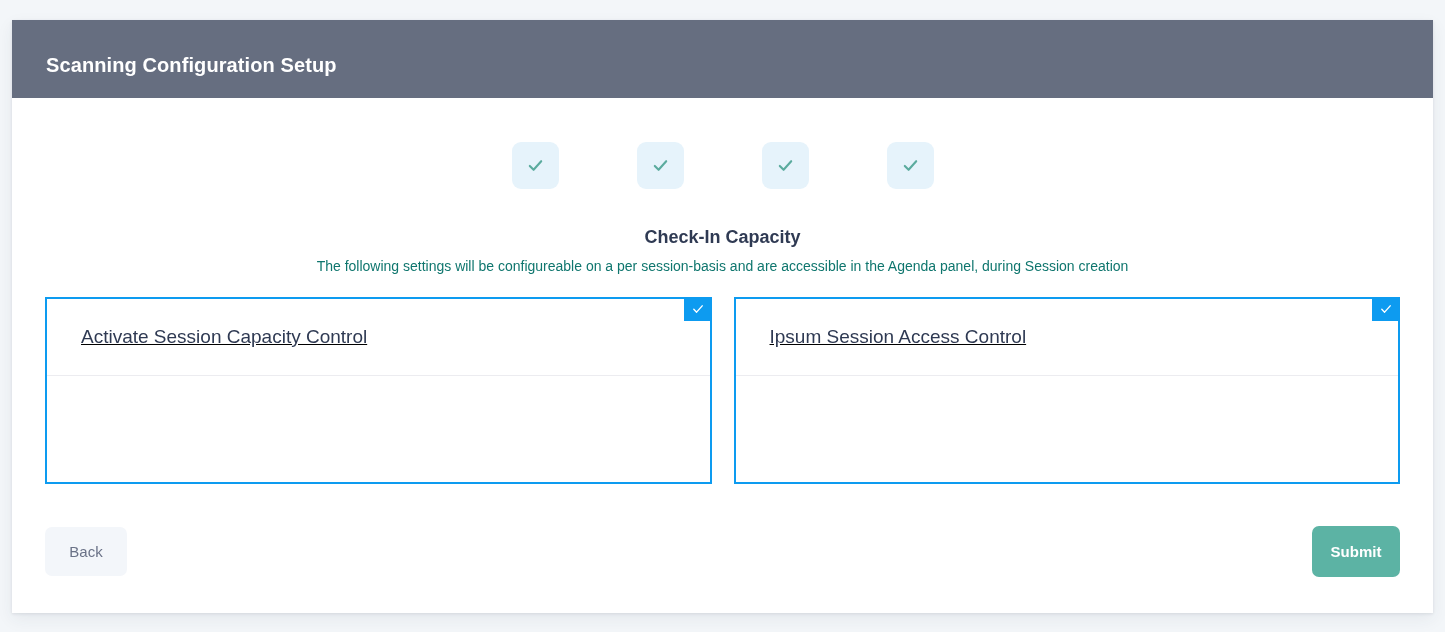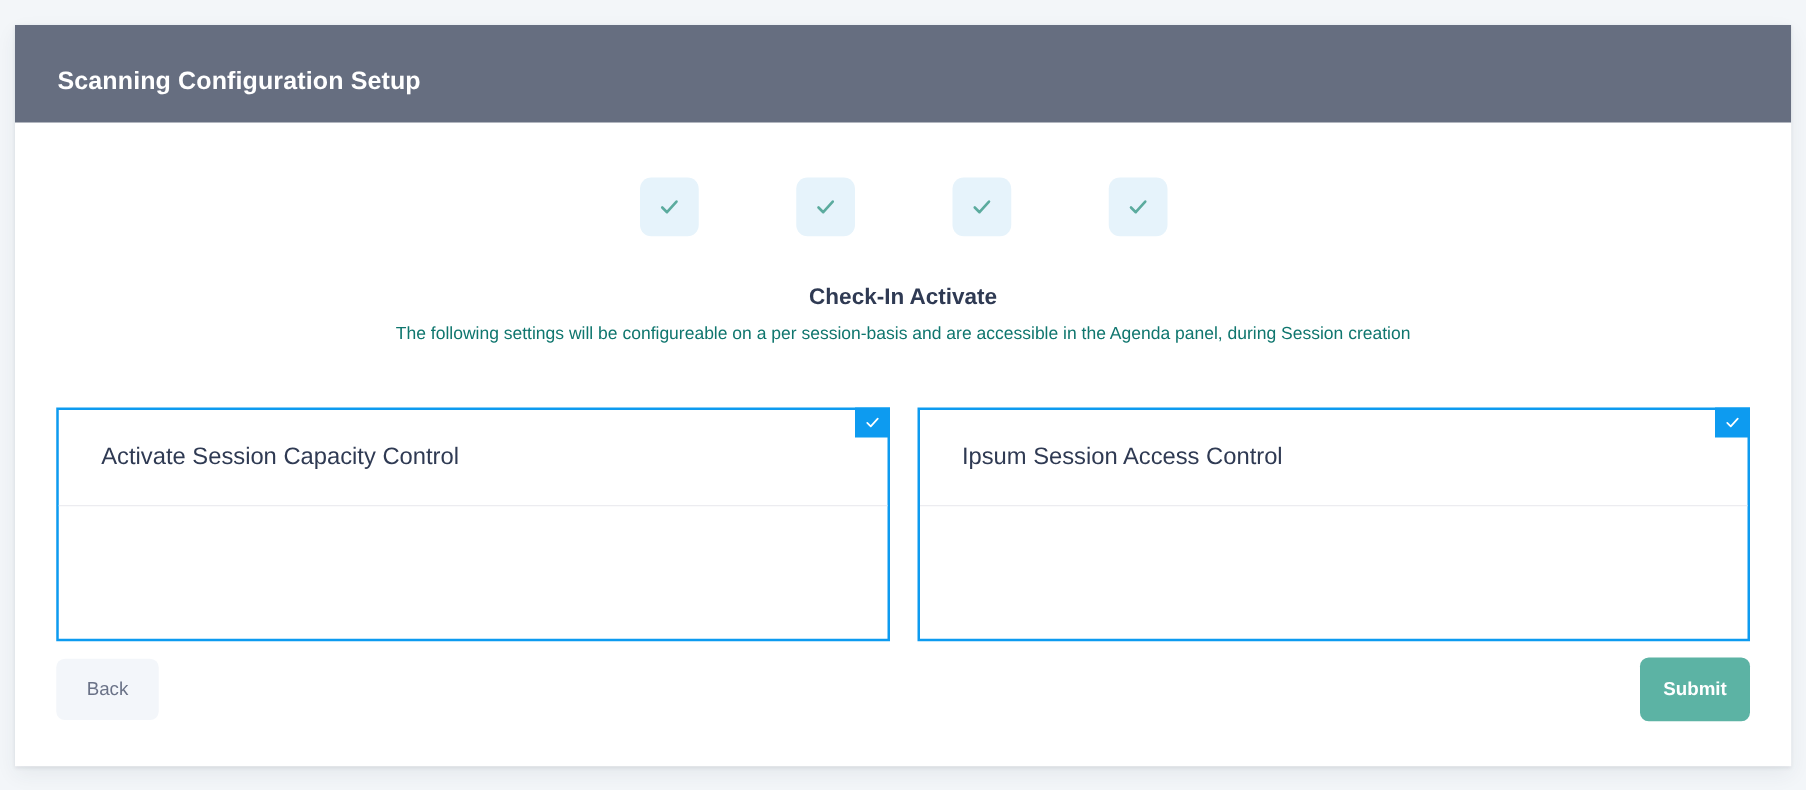--- a/index.html
+++ b/index.html
@@ -87,22 +87,23 @@
     text-align: center;
     color: #0f766e;
     font-size: 14px;
   }
 
   
   .cards-row {
     display: flex;
     gap: 22px;
     padding: 0 33px;
-    margin-top: 52px;
-    box-sizing: border-box;
+    margin-top: 23px;
+    box-sizing: border-box;
+    text-decoration: underline;
   }
   .option-card {
     position: relative;
     flex: 1 1 0;
     min-width: 0;
     height: 187px;
     background: #ffffff;
     border: 2px solid #0d9bf0;
     box-sizing: border-box;
   }
@@ -214,21 +215,21 @@
           <path d="M4 10.5 L8 14.5 L16 5.5"></path>
         </svg>
       </div>
       <div class="step">
         <svg class="step-check" viewBox="0 0 20 20">
           <path d="M4 10.5 L8 14.5 L16 5.5"></path>
         </svg>
       </div>
     </div>
 
-    <div class="section-heading">Check-In Activate</div>
+    <div class="section-heading">Check-In Capacity</div>
     <div class="section-subheading">The following settings will be configureable on a per session-basis and are accessible in the Agenda panel, during Session creation</div>
 
     <div class="cards-row">
 
       <div class="option-card">
         <div class="option-card-badge">
           <svg viewBox="0 0 20 20">
             <path d="M4 10.5 L8 14.5 L16 5.5"></path>
           </svg>
         </div>

